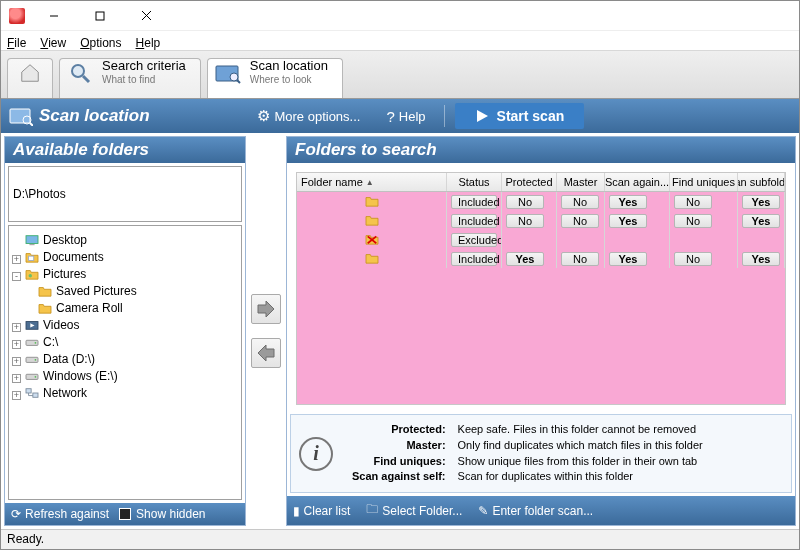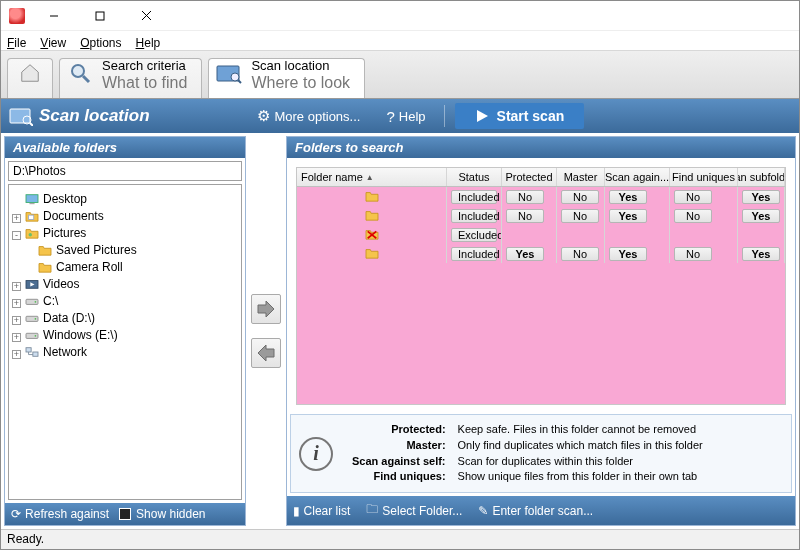--- a/index.html
+++ b/index.html
@@ -12,31 +12,31 @@
 .menubar { height: 20px; display: flex; align-items: flex-end; padding: 0 6px; gap: 14px; border-bottom: 1px solid #d8d8d8; }
 .menubar span { font-size: 12px; text-decoration: underline; text-decoration-color: transparent; }
 .menubar span::first-letter { text-decoration: underline; }
 .tabbar { height: 48px; display: flex; align-items: flex-end; background: linear-gradient(#efefef,#dedede); padding: 4px 6px 0 6px; gap: 6px; border-bottom: 1px solid #999; }
 .tabbtn { display: flex; align-items: flex-start; height: 40px; padding: 0 14px 0 6px; border: 1px solid #b7b7b7; border-bottom: none; border-radius: 4px 4px 0 0; background: linear-gradient(#f7f7f7,#eee); gap: 8px; }
 .tabbtn.home { width: 46px; justify-content: center; padding: 0; }
 .tabbtn.active { background: #fff; }
 .tabicon { width: 28px; height: 28px; display: flex; align-items: center; justify-content: center; }
 .tabtxt { display: flex; flex-direction: column; line-height: 1.15; }
 .tabtxt .t1 { font-size: 13px; }
-.tabtxt .t2 { font-size: 16px; color: #777; }
+.tabtxt .t2 { font-size: 10px; color: #777; }
 .banner { height: 34px; background: linear-gradient(#5a8ec2,#3b6a9a); display: flex; align-items: center; padding: 0 8px; gap: 10px; color: #fff; }
 .banner .btitle { font-size: 17px; font-style: italic; font-weight: bold; display: flex; align-items: center; gap: 6px; flex: 0 0 230px; }
 .banner .gear, .banner .qmark { font-size: 15px; }
 .banner .blink { display: flex; align-items: center; gap: 4px; font-size: 13px; padding: 3px 8px; border-radius: 2px; }
 .banner .divider { width: 1px; height: 22px; background: rgba(255,255,255,0.4); }
 .startbtn { background: #3a7fc6; padding: 5px 20px; border-radius: 2px; display: flex; align-items: center; gap: 8px; font-weight: bold; font-size: 14px; justify-content: center; }
 .body { flex: 1; display: flex; background: #fff; min-height: 0; padding: 3px; gap: 3px; }
 .leftpanel { width: 242px; display: flex; flex-direction: column; border: 1px solid #9cb6d6; }
-.panelhead { background: linear-gradient(#5a8ec2,#3b6a9a); color: #fff; font-weight: bold; font-style: italic; padding: 3px 8px; font-size: 13px; }
-.pathbox { border: 1px solid #a0a0a0; margin: 3px 3px 0 3px; padding: 2px 4px; font-size: 12px; background: #fff; }
+.panelhead { background: linear-gradient(#5a8ec2,#3b6a9a); color: #fff; font-weight: bold; font-style: italic; padding: 3px 8px; font-size: 17px; }
+.pathbox { border: 1px solid #a0a0a0; margin: 3px 3px 0 3px; padding: 20px 4px; font-size: 12px; background: #fff; }
 .tree { flex: 1; border: 1px solid #a0a0a0; margin: 3px; padding: 4px 2px; background: #fff; overflow: auto; font-size: 12px; }
 .tree .trow { display: flex; align-items: flex-end; height: 17px; white-space: nowrap; }
 .tree .tw { width: 13px; text-align: center; color: #666; font-size: 10px; }
 .tree .ticon { width: 16px; height: 14px; display:inline-flex; align-items:center; justify-content:center; margin-right: 3px; }
 .tree .ticon.folder svg { width:14px; height:12px; }
 .lfoot { background: linear-gradient(#5a8ec2,#3b6a9a); color: #fff; padding: 4px 6px; display: flex; align-items: center; gap: 10px; font-size: 12px; }
 .lfoot .chk { width: 12px; height: 12px; border: 1px solid #fff; background:#222; display:inline-block; }
 .midarrows { width: 34px; display: flex; flex-direction: column; justify-content: center; align-items: center; gap: 14px; }
 .arrowbtn { width: 30px; height: 30px; border: 1px solid #aaa; background: linear-gradient(#f6f6f6,#e4e4e4); display: flex; align-items: center; justify-content: center; border-radius: 2px; }
 .rightpanel { flex: 1; display: flex; flex-direction: column; border: 1px solid #9cb6d6; min-width: 0; }
@@ -420,26 +420,26 @@
         <tbody>
             <tr>
               <td class="k">Protected:</td>
               <td>Keep safe. Files in this folder cannot be removed</td>
             </tr>
         <tr>
               <td class="k">Master:</td>
               <td>Only find duplicates which match files in this folder</td>
             </tr>
         <tr>
+              <td class="k">Find uniques:</td>
+              <td>Show unique files from this folder in their own tab</td>
+            </tr>
+        <tr>
               <td class="k">Scan against self:</td>
               <td>Scan for duplicates within this folder</td>
-            </tr>
-        <tr>
-              <td class="k">Find uniques:</td>
-              <td>Show unique files from this folder in their own tab</td>
             </tr>
       </tbody>
         </table>
     </div>
     <div class="rfoot">
       <span style="display:flex;align-items:center;gap:4px;">
         <span>▮</span>
           <span>Clear list</span>
       </span>
       <span style="display:flex;align-items:center;gap:4px;">

